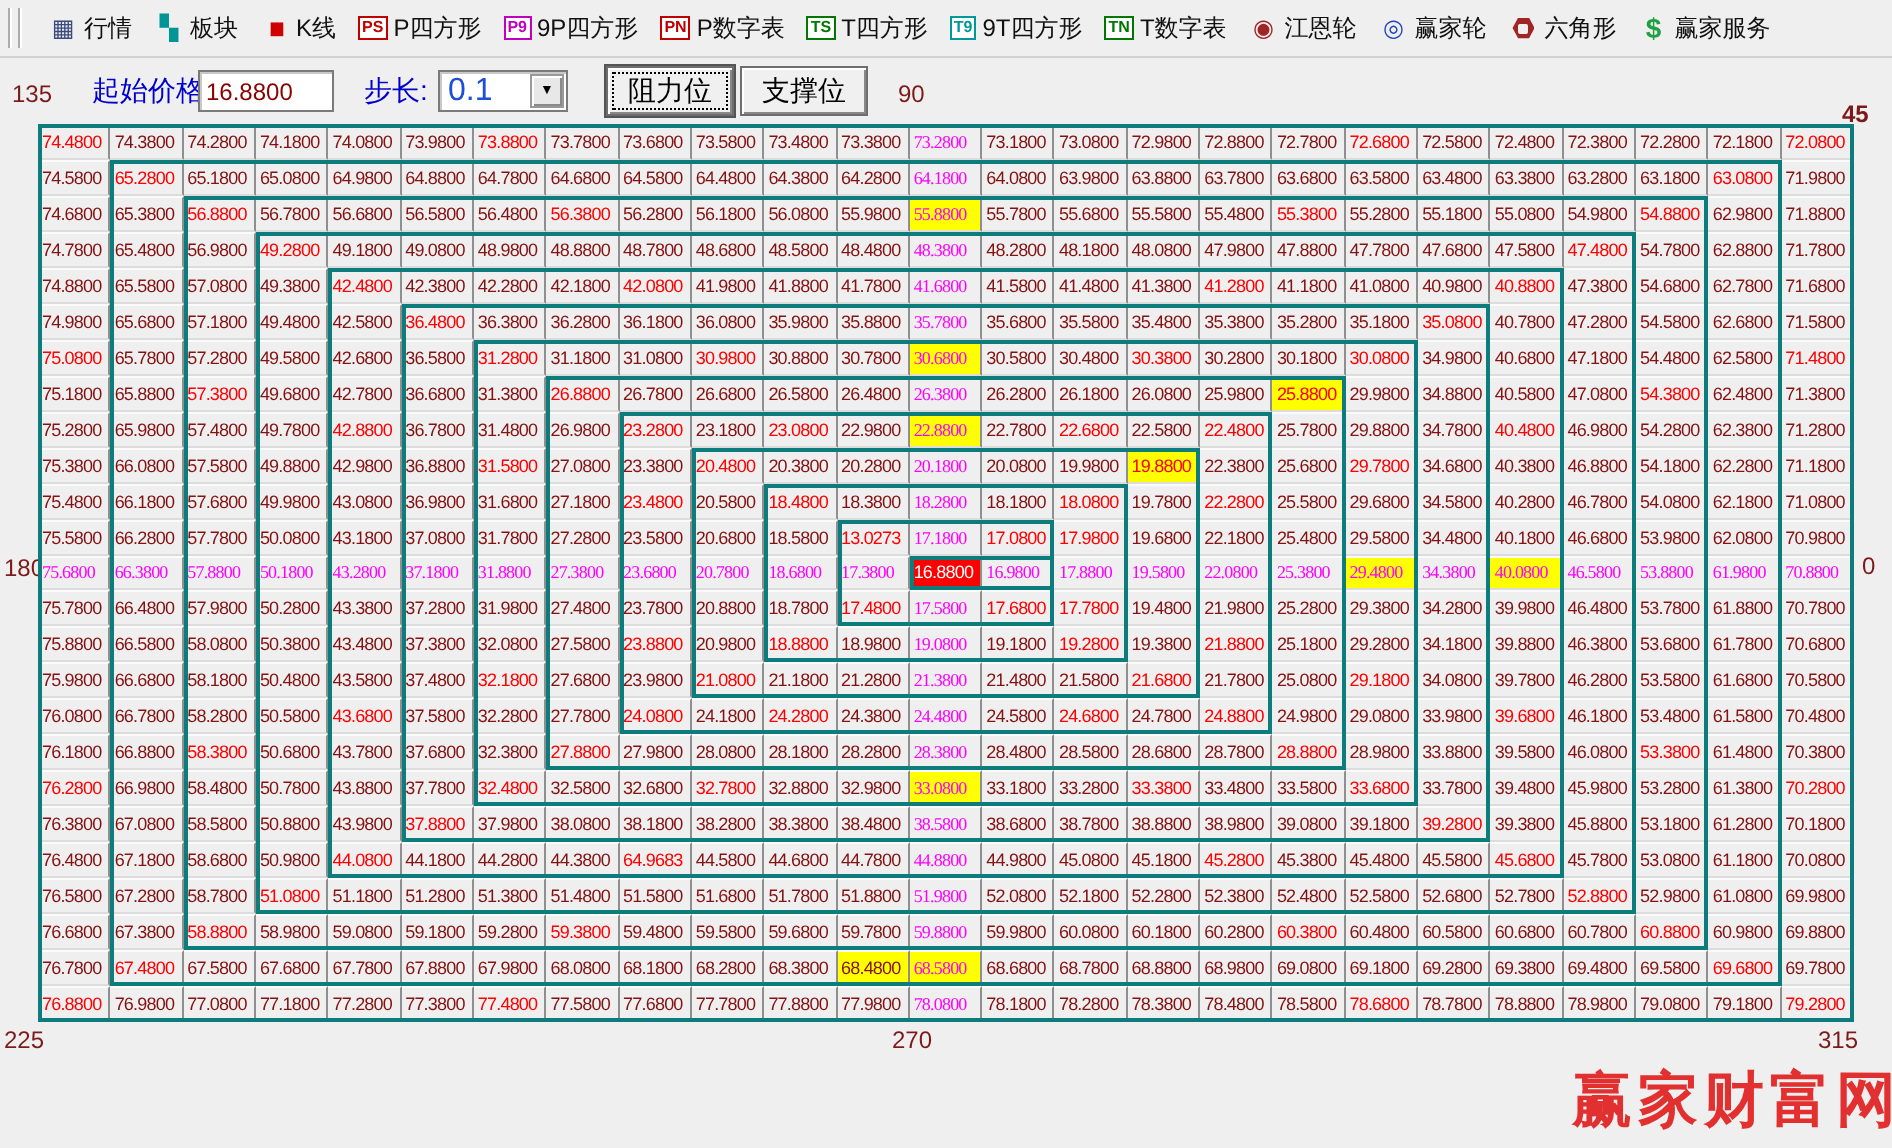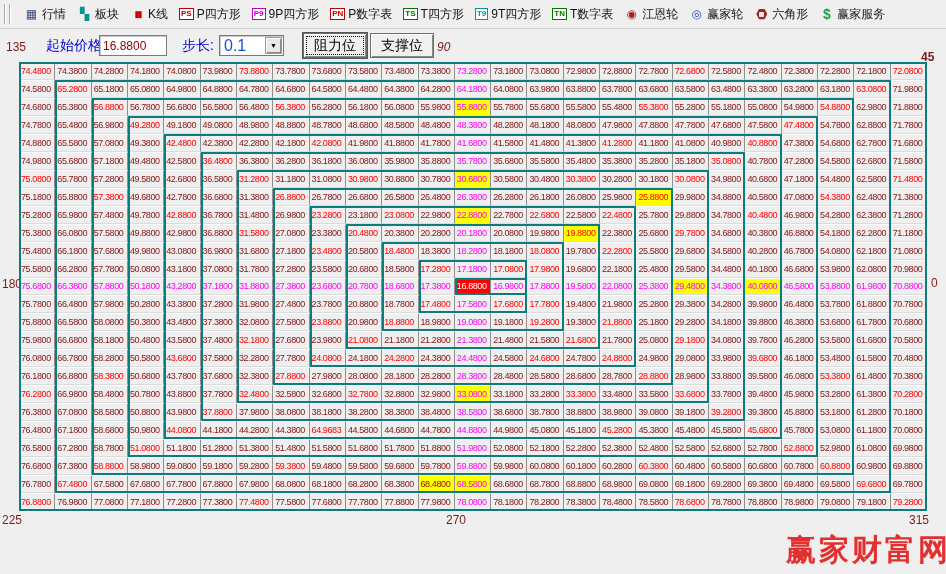--- a/index.html
+++ b/index.html
@@ -50,21 +50,21 @@
 
   
   .gann-wrap { position:absolute; left:19px; top:62px; width:908px; height:449px;
     background:#fff; }
   .gann-grid { position:absolute; left:0; top:0; width:100%; height:100%;
     display:grid; grid-template-columns:repeat(25,1fr); grid-template-rows:repeat(25,1fr);text-align:right; }
   .cell { background:#efefef; border-right:1px solid #8f8f8f; border-bottom:1px solid #dcdcdc;
     border-top:1px solid #fbfbfb;
     font-size:9px; letter-spacing:-0.4px; color:#851212; overflow:hidden; white-space:nowrap;
     display:flex; align-items:center; padding-left:2px; }
-  .cell.cross { color:#ff00ff; }
+  .cell.cross { color:#ff00ff;font-family:Liberation Serif, serif; }
   .cell.red { color:#ff0000; }
   .cell.yellow { background:#ffff00; }
   .cell.center { background:#ff0000; color:#ffffff; }
   .ring { position:absolute; border:2px solid #0d7c7c; pointer-events:none; }
 
   
   .watermark { position:absolute; left:786px; top:530px; font-size:30px; font-weight:bold;
     color:#e23030; letter-spacing:3px; font-family:"DejaVu Serif", serif; white-space:nowrap; }
 </style>
 </head>
@@ -143,21 +143,21 @@
   </div>
   <div class="push-btn btn-resist">阻力位</div>
   <div class="push-btn btn-resist" style="background:none;border:none;box-shadow:none;pointer-events:none;">
       <span class="focus-rect"></span>
     </div>
   <div class="push-btn btn-support">支撑位</div>
 </div>
 
 <div>
     <span class="angle-label" style="left: 6px; top: 40px;">135</span>
-    <span class="angle-label" style="left: 437px; top: 40px; font-style: italic;">90</span>
+    <span class="angle-label" style="left: 449px; top: 40px;">90</span>
     <span class="angle-label" style="left: 921px; top: 50px; font-weight: bold;">45</span>
     <span class="angle-label" style="left: 2px; top: 277px;">180</span>
     <span class="angle-label" style="left: 931px; top: 276px;">0</span>
     <span class="angle-label" style="left: 2px; top: 513px;">225</span>
     <span class="angle-label" style="left: 446px; top: 513px;">270</span>
     <span class="angle-label" style="left: 909px; top: 513px; text-align: right;">315</span>
   </div>
 
 <div class="gann-wrap">
   <div class="gann-grid">
@@ -440,21 +440,21 @@
       <div class="cell">66.2800</div>
       <div class="cell">57.7800</div>
       <div class="cell">50.0800</div>
       <div class="cell">43.1800</div>
       <div class="cell">37.0800</div>
       <div class="cell">31.7800</div>
       <div class="cell">27.2800</div>
       <div class="cell">23.5800</div>
       <div class="cell">20.6800</div>
       <div class="cell">18.5800</div>
-      <div class="cell red">17.2800</div>
+      <div class="cell red">13.0273</div>
       <div class="cell cross">17.1800</div>
       <div class="cell red">17.0800</div>
       <div class="cell red">17.9800</div>
       <div class="cell">19.6800</div>
       <div class="cell">22.1800</div>
       <div class="cell">25.4800</div>
       <div class="cell">29.5800</div>
       <div class="cell">34.4800</div>
       <div class="cell">40.1800</div>
       <div class="cell">46.6800</div>

